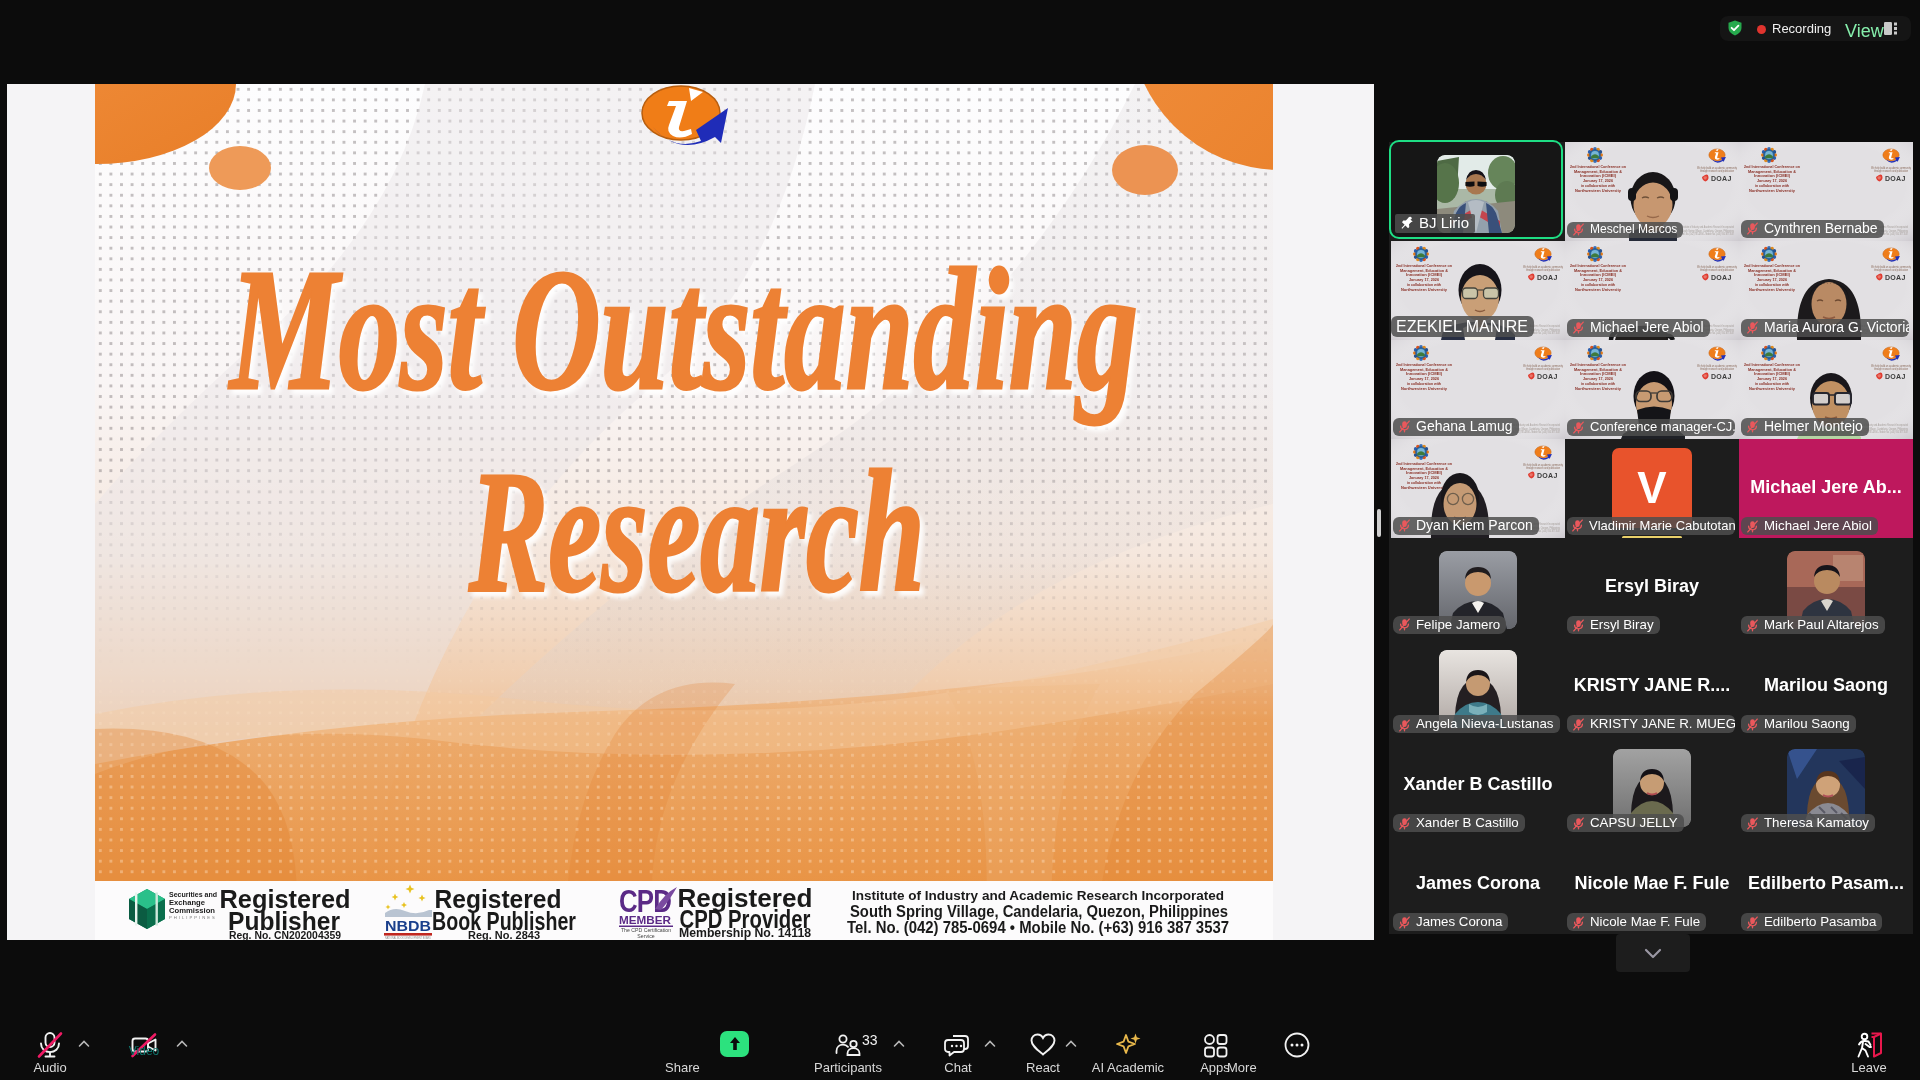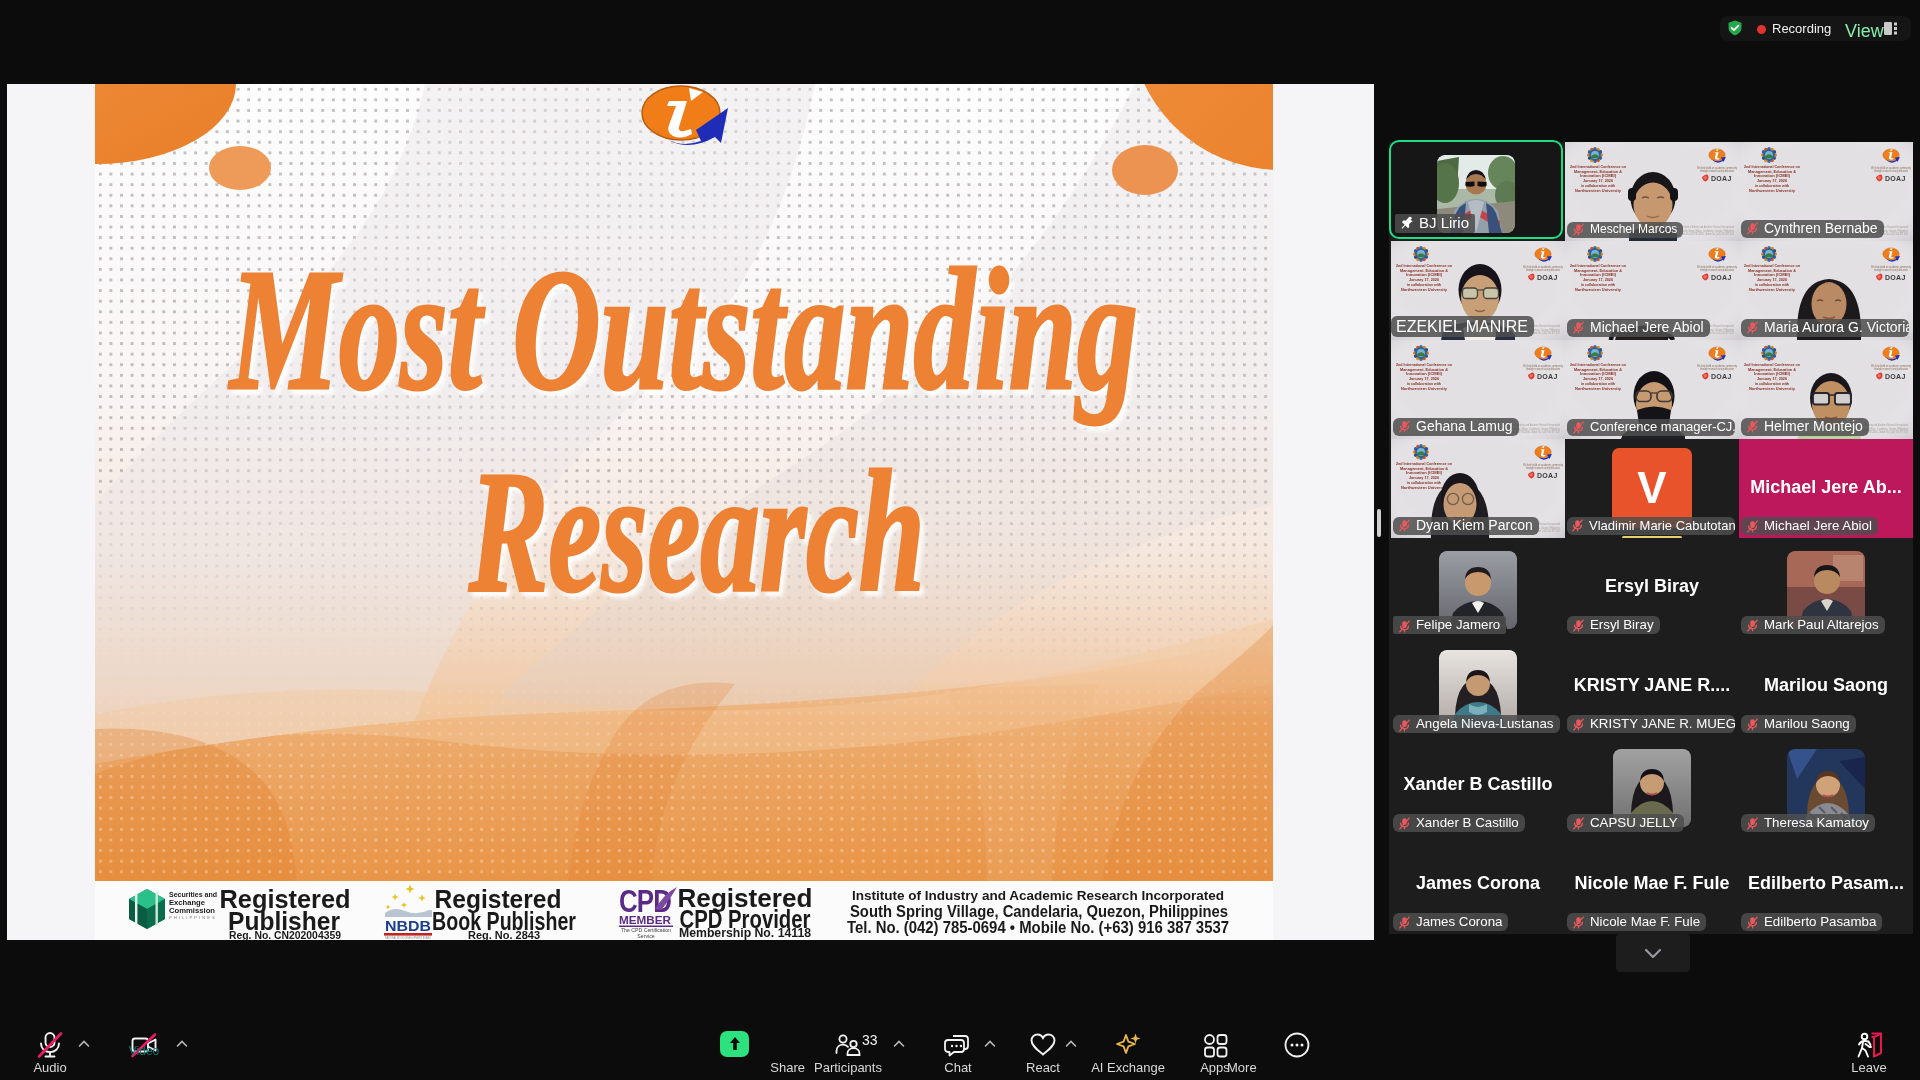--- a/index.html
+++ b/index.html
@@ -784,21 +784,21 @@
       </defs>
       <g clip-path="url(#cpfelipe)">
         <rect width="78" height="78" fill="#8a8d92"></rect>
 <rect width="78" height="78" fill="url(#gfel)"></rect>
 <circle cx="39" cy="32" r="13" fill="#c9996e"></circle>
 <path d="M26 28 Q27 16 39 16 Q51 16 52 28 Q48 21 39 21 Q30 21 26 28 Z" fill="#201c1e"></path>
 <path d="M10 78 L14 62 Q24 50 39 50 Q54 50 64 62 L68 78 Z" fill="#23242a"></path>
 <path d="M33 52 L39 62 L45 52 Q42 50 39 50 Q36 50 33 52 Z" fill="#f4f2ee"></path>
       </g>
     </svg>
-    <div style="position:absolute;left:2px;bottom:3px;display:flex;align-items:flex-end;gap:5px;background:rgba(78,78,78,.85);border-radius:2px;padding:1.5px 6px 1.5px 5px;max-width:168px;white-space:nowrap;overflow:hidden">
+    <div style="position:absolute;left:2px;bottom:3px;display:flex;align-items:flex-start;gap:5px;background:rgba(78,78,78,.85);border-radius:7px;padding:1.5px 6px 1.5px 5px;max-width:168px;white-space:nowrap;overflow:hidden">
       <svg width="13" height="13" viewBox="0 0 16 16" style="flex:0 0 auto">
 <g fill="none" stroke="#e9585c" stroke-width="1.6" stroke-linecap="round">
 <rect x="5.2" y="1.6" width="5.6" height="8.2" rx="2.8" fill="#e9585c" stroke="none"></rect>
 <path d="M3.2 7.5c0 2.7 2.1 4.6 4.8 4.6s4.8-1.9 4.8-4.6" fill="none"></path>
 <path d="M8 12.3v2.2"></path>
 </g>
 <path d="M2.2 14.6 L13.8 1.4" stroke="#e9585c" stroke-width="1.7" stroke-linecap="round"></path>
 </svg>
       <span style="font-size:13.3px;color:#fff;line-height:1.1">Felipe Jamero</span>
     </div>
@@ -1095,25 +1095,25 @@
 <path d="M17.5 2.5 L27 2.5 L27 22 L20 25.5 L20 6 L17.5 6"></path>
 <path d="M20 6 L27 2.5"></path>
 </g>
 <g fill="none" stroke="#fff" stroke-width="1.9" stroke-linecap="round" stroke-linejoin="round">
 <circle cx="10.5" cy="5.5" r="2.8"></circle>
 <path d="M5 13.5 Q7 9.5 11 10 L14.5 10.5 L16.5 14 M14 25.5 L11.5 19.5 L8 17 L9 11 M8 17 L4.5 25.5 M11.5 13 L15.5 16 L17 16"></path>
 </g>
   </svg>
 <span style="position:absolute;left:-20px;top:1060px;width:140px;text-align:center;font-size:13px;color:#d9d9d9">Audio</span>
 <span style="position:absolute;left:74px;top:1044px;width:140px;text-align:center;font-size:12px;color:#0f766e">Video</span>
-<span style="position:absolute;left:665px;top:1060px;width:140px;text-align:right;font-size:13px;color:#d9d9d9">Share</span>
+<span style="position:absolute;left:665px;top:1060px;width:140px;text-align:left;font-size:13px;color:#d9d9d9">Share</span>
 <span style="position:absolute;left:778px;top:1060px;width:140px;text-align:center;font-size:13px;color:#d9d9d9">Participants</span>
 <span style="position:absolute;left:888px;top:1060px;width:140px;text-align:center;font-size:13px;color:#d9d9d9">Chat</span>
 <span style="position:absolute;left:973px;top:1060px;width:140px;text-align:center;font-size:13px;color:#d9d9d9">React</span>
-<span style="position:absolute;left:1058px;top:1060px;width:140px;text-align:center;font-size:13px;color:#d9d9d9">AI Exchange</span>
+<span style="position:absolute;left:1058px;top:1060px;width:140px;text-align:center;font-size:13px;color:#d9d9d9">AI Academic</span>
 <span style="position:absolute;left:1145px;top:1060px;width:140px;text-align:center;font-size:13px;color:#d9d9d9">Apps</span>
 <span style="position:absolute;left:1227px;top:1060px;width:140px;text-align:left;font-size:13px;color:#d9d9d9">More</span>
 <span style="position:absolute;left:1799px;top:1060px;width:140px;text-align:center;font-size:13px;color:#d9d9d9">Leave</span>
 <svg width="12" height="8" viewBox="0 0 12 8" style="position:absolute;left:78px;top:1040px">
     <path d="M1.5 6 L6 1.5 L10.5 6" stroke="#b9b9b9" stroke-width="1.6" fill="none" stroke-linecap="round"></path>
   </svg>
 <svg width="12" height="8" viewBox="0 0 12 8" style="position:absolute;left:176px;top:1040px">
     <path d="M1.5 6 L6 1.5 L10.5 6" stroke="#b9b9b9" stroke-width="1.6" fill="none" stroke-linecap="round"></path>
   </svg>
 <svg width="12" height="8" viewBox="0 0 12 8" style="position:absolute;left:893px;top:1040px">

